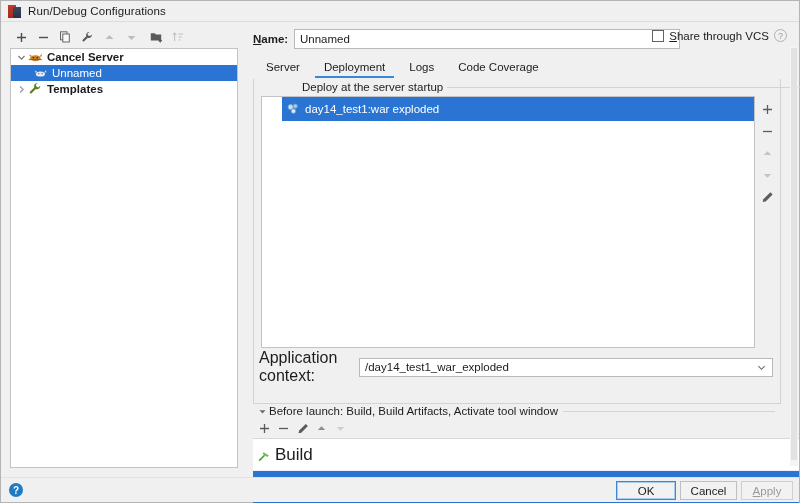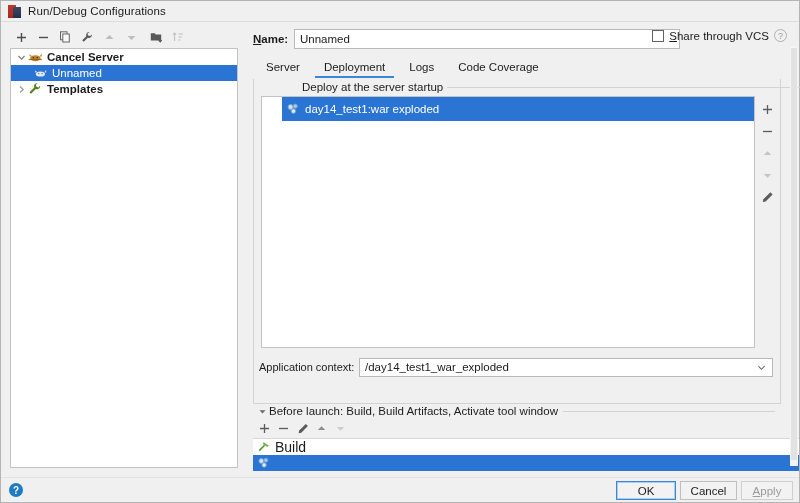--- a/index.html
+++ b/index.html
@@ -206,21 +206,21 @@
     display: flex; align-items: center; justify-content: center;
     color: #5c5c5c;
   }
 
   
   #appctx-row {
     position: absolute; left: 258px; top: 356px;
     width: 516px; height: 20px;
     display: flex; align-items: center;
   }
-  #appctx-label { width: 100px; font-size: 11px; }
+  #appctx-label { width: 100px; font-size: 16px; }
   #appctx-field {
     width: 414px; height: 19px;
     background: #ffffff;
     border: 1px solid #b9b9b9;
     display: flex; align-items: center;
     padding-left: 5px;
     position: relative;
   }
   #appctx-value { font-size: 11.5px; color: #1c1c1c; }
   #appctx-arrow {
@@ -249,24 +249,24 @@
     color: #5a5a5a;
   }
 
   #bl-list {
     position: absolute; left: 252px; top: 437px;
     width: 546px; height: 32px;
     background: #ffffff;
     border-top: 1px solid #d8d8d8;
   }
   .bl-row {
-    height: 16px;
+    height: 32px;
     display: flex; align-items: center;
     padding-left: 4px;
-    font-size: 14px;
+    font-size: 17px;
     white-space: nowrap;
   }
   .bl-row.selected { background: #2a74d4; color: #ffffff; }
   .bl-ic { width: 15px; height: 14px; flex: 0 0 auto; margin-right: 3px; }
 
   
   #right-scroll {
     position: absolute; left: 789px; top: 45px;
     width: 8px; height: 420px;
     background: #f4f4f4;

